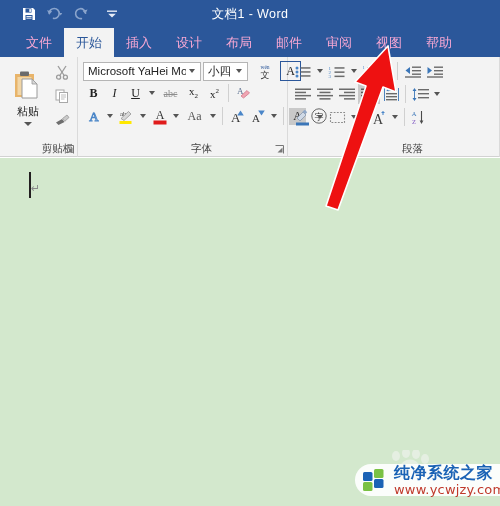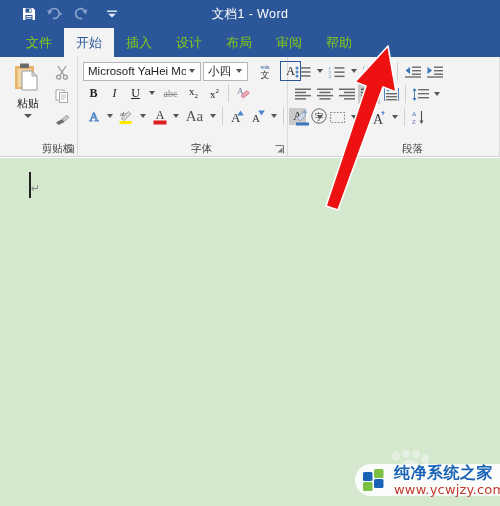--- a/index.html
+++ b/index.html
@@ -44,21 +44,21 @@
     position: absolute; left: 0; top: 28px;
     width: 500px; height: 29px;
     background: #2b579a;
     display: flex; align-items: flex-end;
     padding-left: 14px;
   }
   .tab {
     height: 29px;
     padding: 0 12px;
     display: flex; align-items: center; justify-content: center;
-    color: #84cc16; font-size: 13px;
+    color: #f9a8d4; font-size: 13px;
     white-space: nowrap;
   }
   .tab.active {
     background: #f3f3f3;
     color: #2b579a;
   }
 
   
   .ribbon {
     position: absolute; left: 0; top: 57px;
@@ -82,21 +82,21 @@
     padding-left: 38px;
   }
   .dlg-launcher {
     position: absolute; right: 3px; bottom: 3px;
     width: 9px; height: 9px;
   }
 
   
   .g-clip { width: 78px; }
   .paste-col {
-    position: absolute; left: 6px; top: 4px;
+    position: absolute; left: 6px; top: 12px;
     width: 44px;
     display: flex; flex-direction: column; align-items: center;
   }
   .paste-label { font-size: 11px; color: #222; margin-top: 1px; }
   .paste-caret {
     width: 0; height: 0; margin-top: 3px;
     border-left: 4px solid transparent;
     border-right: 4px solid transparent;
     border-top: 4px solid #555;
   }
@@ -237,21 +237,23 @@
     </div>
     <div class="title-text">文档1  -  Word</div>
   </div>
 
   <div class="tabstrip">
     <div class="tab">文件</div>
     <div class="tab active">开始</div>
     <div class="tab">插入</div>
     <div class="tab">设计</div>
     <div class="tab">布局</div>
+    <div class="tab">邮件</div>
     <div class="tab">审阅</div>
+    <div class="tab">视图</div>
     <div class="tab">帮助</div>
   </div>
 
   <div class="ribbon">
 
     <div class="rgroup g-clip">
       <div class="rgroup-body">
         <div class="paste-col">
           <svg width="34" height="34" viewBox="0 0 34 34">
             <rect x="4" y="5" width="19" height="23" fill="#e8b46a"></rect>
@@ -364,21 +366,21 @@
           </div>
           <div class="caret-sm"></div>
           <div class="fbtn">
             <svg width="18" height="19" viewBox="0 0 18 19">
               <text x="9" y="12" font-size="12" fill="#333" text-anchor="middle" font-family="'Liberation Serif',serif">A</text>
               <rect x="2.5" y="13.5" width="13" height="4" fill="#e01b1b"></rect>
             </svg>
           </div>
           <div class="caret-sm"></div>
           <div class="fbtn wide">
-            <span style="font-family:'Liberation Serif',serif;font-size:15px;color:#555">Aa</span>
+            <span style="font-family:'Liberation Serif',serif;font-size:12px;color:#555">Aa</span>
           </div>
           <div class="caret-sm"></div>
           <div class="vsep"></div>
           <div class="fbtn">
             <svg width="19" height="18" viewBox="0 0 19 18">
               <text x="4" y="15" font-size="13" fill="#333" font-family="'Liberation Serif',serif">A</text>
               <path d="M13.5 3.5 L16.8 8.5 L10.2 8.5 Z" fill="#4a86c8"></path>
             </svg>
           </div>
           <div class="fbtn">

